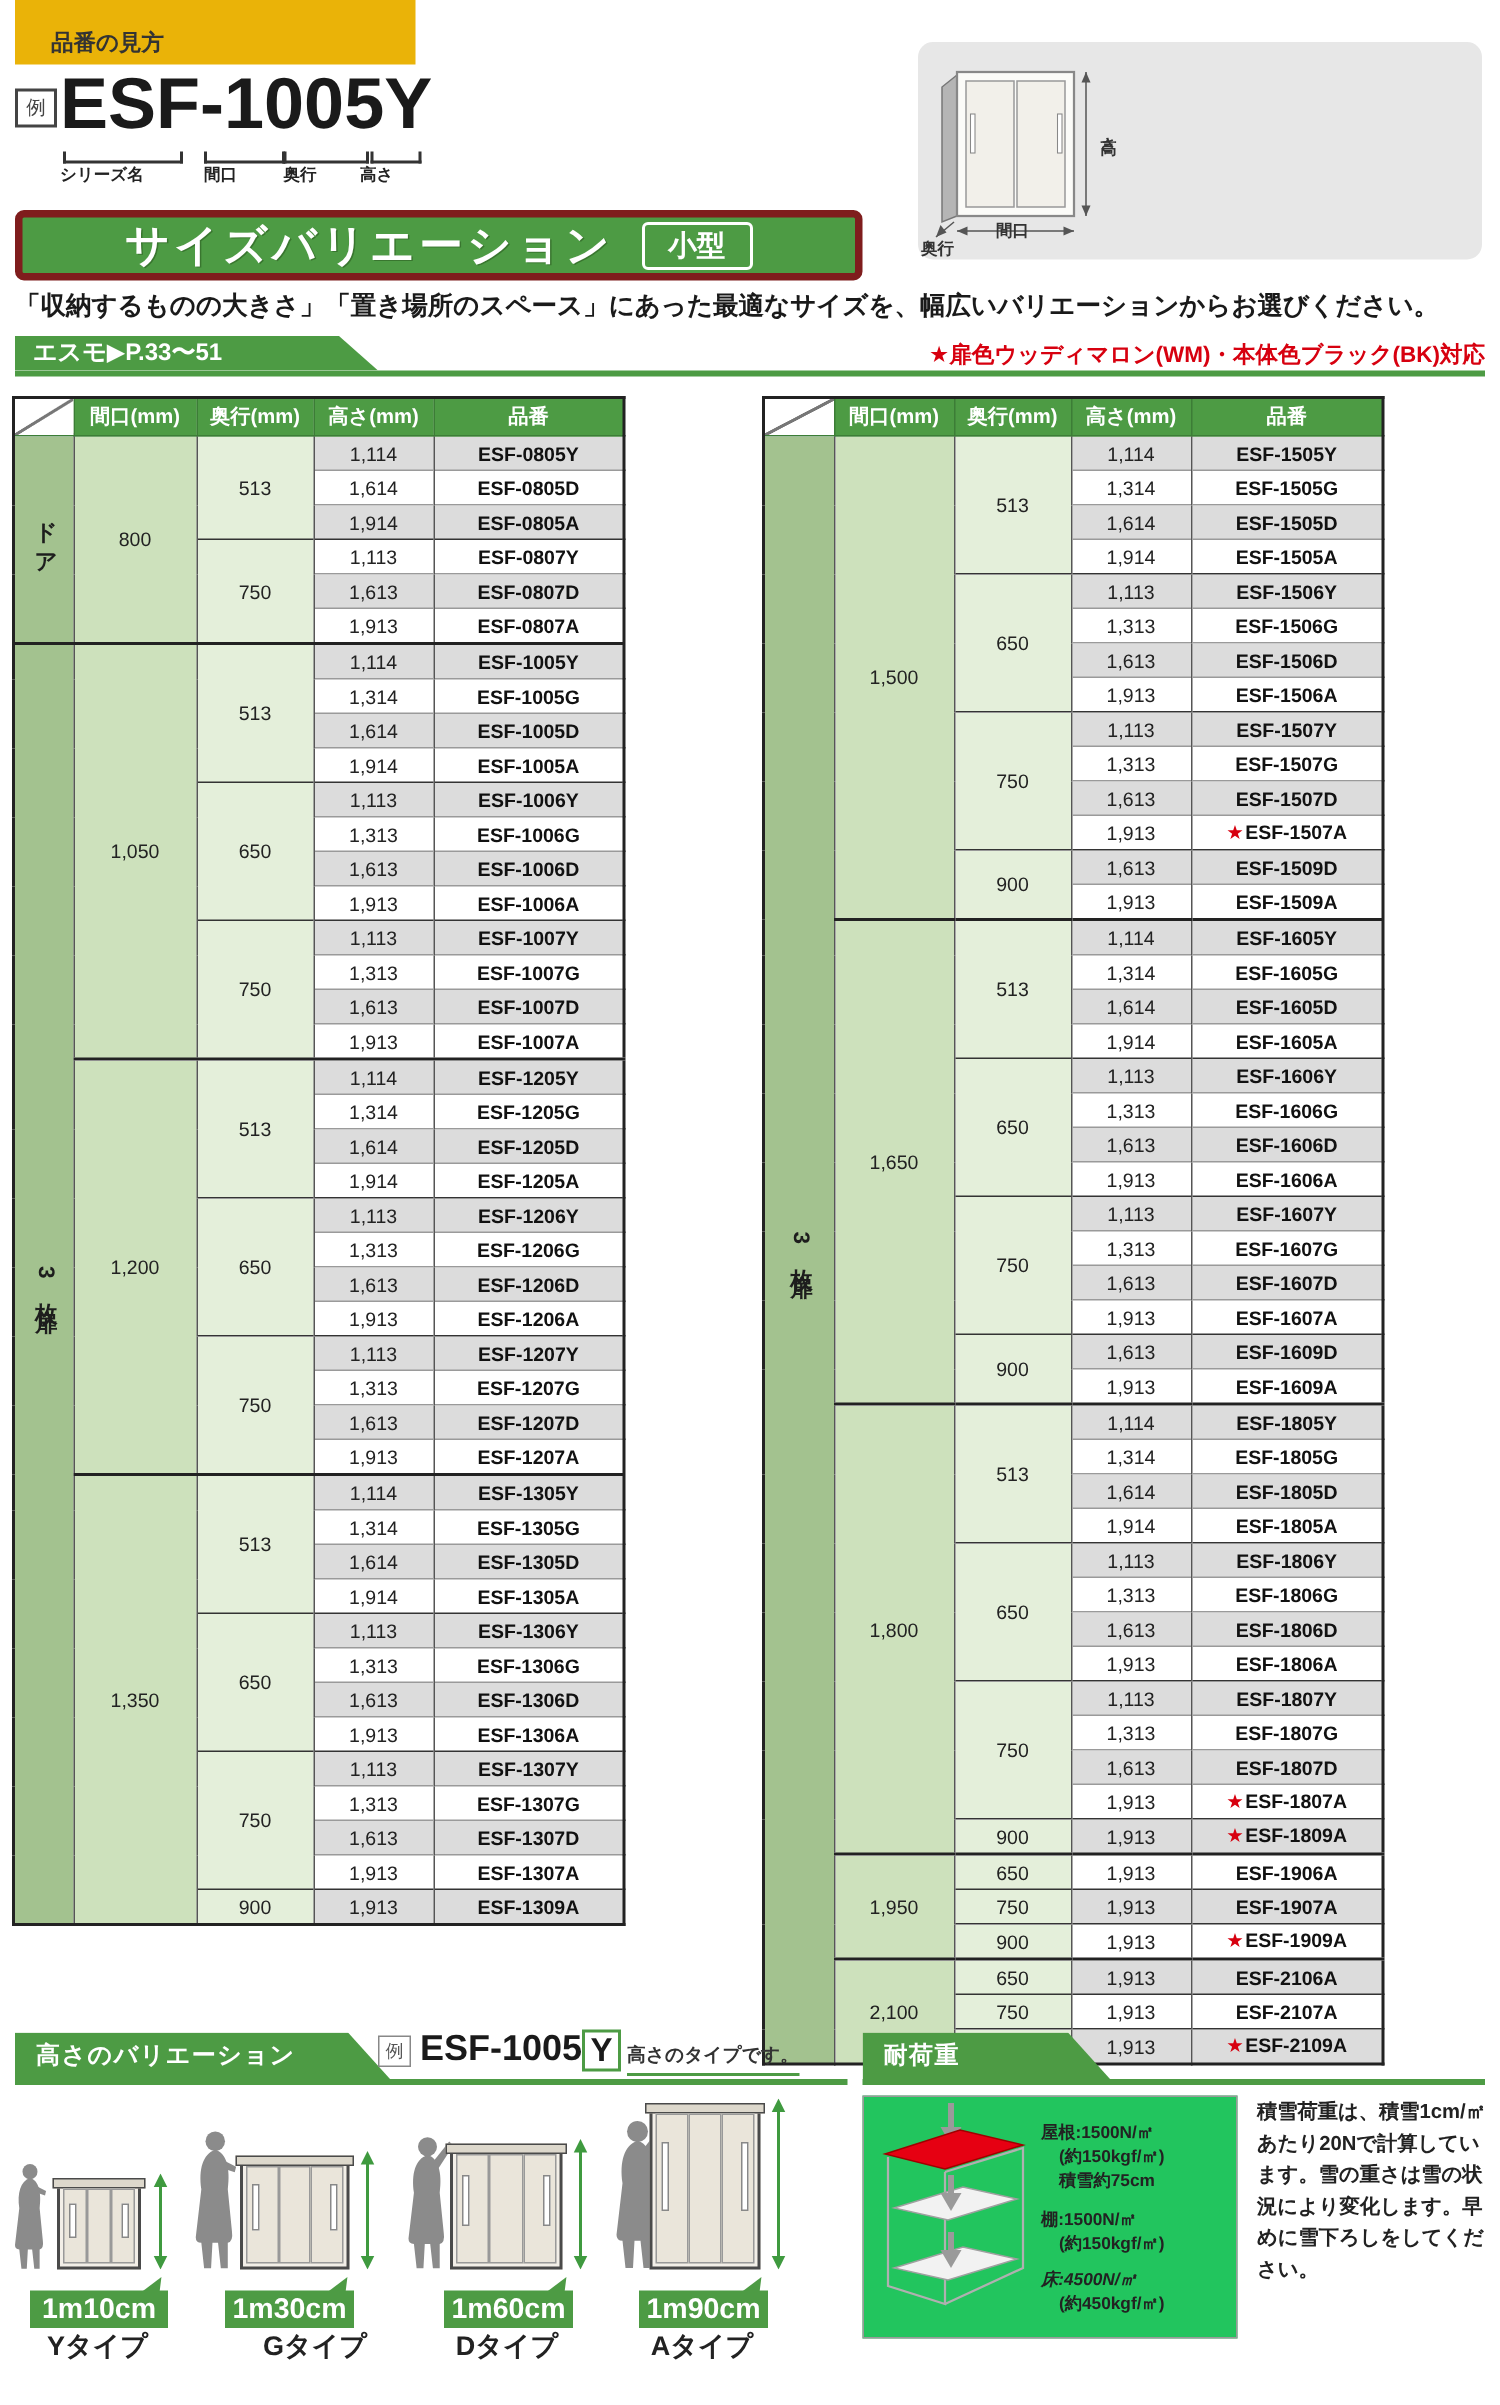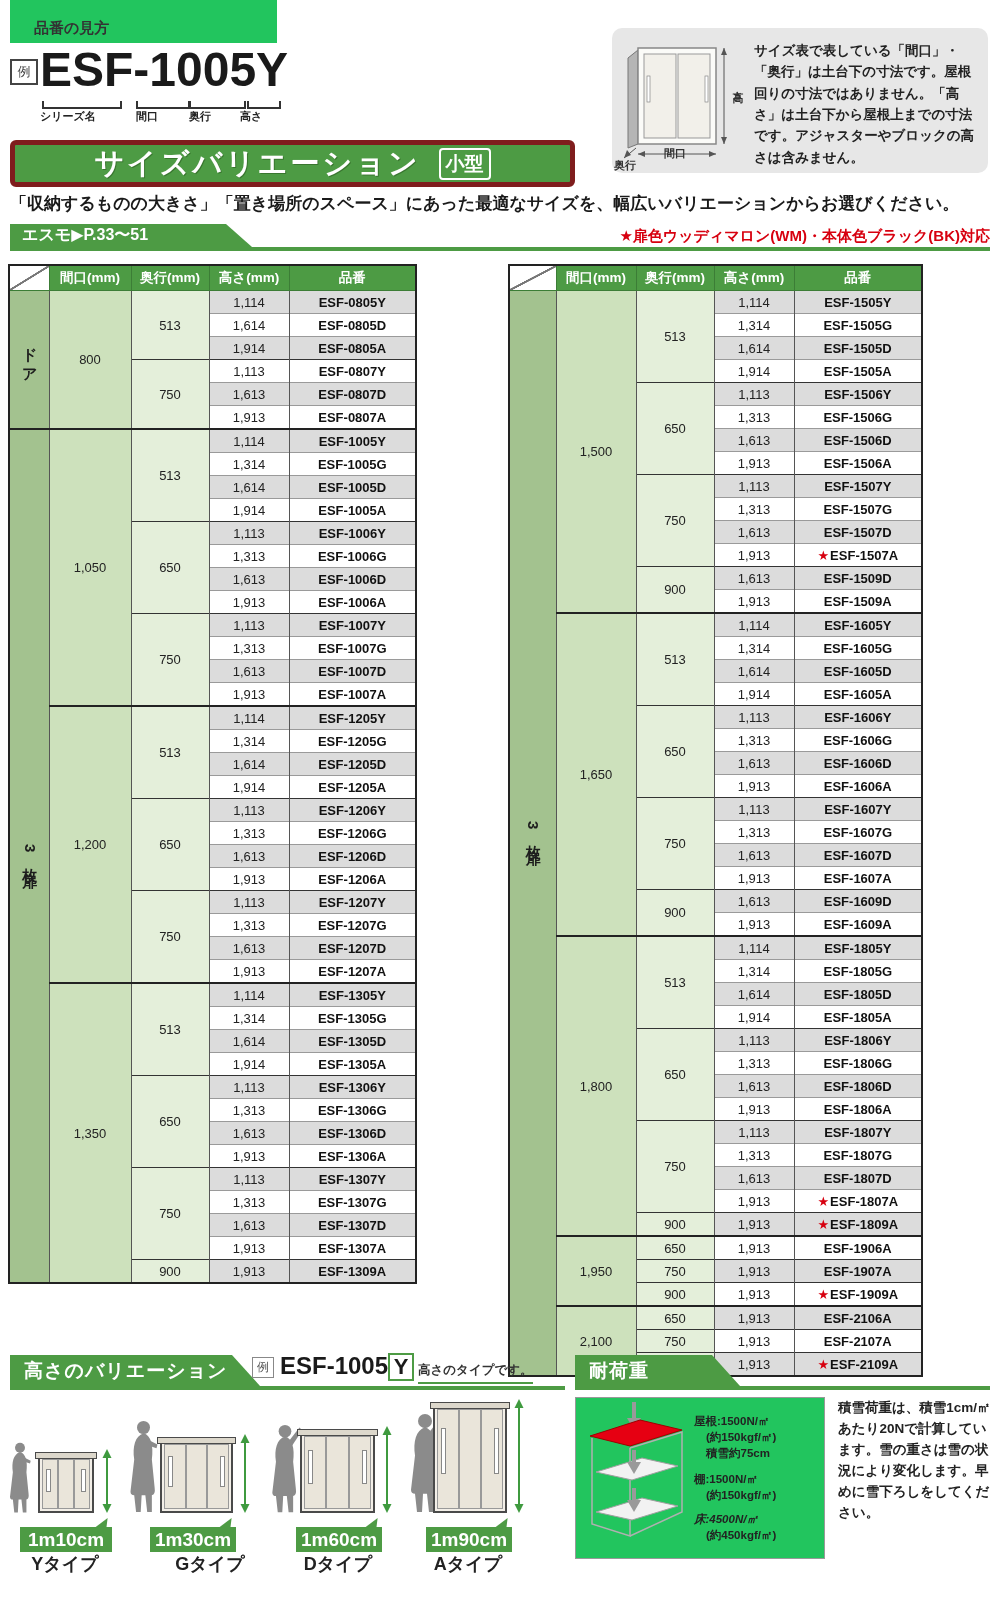--- a/index.html
+++ b/index.html
@@ -1,20 +1,20 @@
 <!DOCTYPE html>
 <html><head>
 <meta charset="utf-8">
 <style>
   html,body{margin:0;padding:0;background:#fff;}
   body{font-family:"Liberation Sans","DejaVu Sans",sans-serif;color:#222;}
   .page{position:relative;width:1000px;height:1603px;background:#fff;overflow:hidden;}
 
   
-  .tab{position:absolute;left:10px;top:0;width:267px;height:43px;background:#22c55e;
+  .tab{position:absolute;left:10px;top:0;width:267px;height:43px;background:#eab308;
        display:flex;align-items:flex-end;padding:0 16px 5px 24px;box-sizing:border-box;
        font-size:15px;font-weight:bold;color:#333;}
 
   
   .rei-box{position:absolute;left:10px;top:59px;width:24px;height:22px;border:2px solid #444;
        display:flex;align-items:center;justify-content:center;font-size:13px;color:#444;background:#fff;}
   .code-big{position:absolute;left:40px;top:42px;font-size:48px;font-weight:800;letter-spacing:0px;color:#1a1a1a;}
   .brk{position:absolute;height:6px;border-bottom:2px solid #333;border-left:2px solid #333;border-right:2px solid #333;top:101px;}
   .brk-label{position:absolute;top:109px;font-size:11px;font-weight:bold;color:#222;}
 
@@ -22,21 +22,21 @@
   .info-box{position:absolute;left:612px;top:28px;width:376px;height:145px;background:#e7e7e7;border-radius:10px;}
   .info-text{position:absolute;left:142px;top:12px;width:224px;font-size:13.5px;font-weight:600;line-height:1.58;color:#222;}
   .info-shed{position:absolute;left:8px;top:8px;}
   .dlab{position:absolute;font-size:11px;font-weight:bold;color:#333;}
 
   
   .banner-main{position:absolute;left:10px;top:140px;width:565px;height:47px;background:#4d9b44;border-radius:6px;
        border:5px solid #7f1d1d;display:flex;align-items:center;justify-content:center;box-sizing:border-box;}
   .banner-main .t{color:#fff;font-size:29px;font-weight:bold;letter-spacing:3px;text-shadow:1px 1px 0 #39762f;}
   .badge-small{margin-left:18px;color:#fff;border:2px solid #fff;border-radius:4px;font-size:19px;font-weight:bold;
-       padding:1px 5px;}
+       padding:1px 16px;}
 
   .desc{position:absolute;left:10px;top:192px;width:985px;font-size:17px;font-weight:bold;color:#1a1a1a;}
 
   
   .esmo-bar{position:absolute;left:10px;top:224px;width:242px;height:23px;background:#4d9b44;
        clip-path:polygon(0 0,calc(100% - 26px) 0,100% 100%,0 100%);display:flex;align-items:center;
        padding-left:12px;box-sizing:border-box;color:#fff;font-size:16px;font-weight:bold;}
   .esmo-line{position:absolute;left:10px;top:247px;width:980px;height:4px;background:#4d9b44;}
   .red-note{position:absolute;right:10px;top:227px;font-size:15px;font-weight:bold;color:#d7000f;}
 
@@ -58,21 +58,21 @@
   tr.odd td.hgt,tr.odd td.code{background:#fff;}
   td.hgt{color:#222;}
   td.code{font-size:15px;font-weight:800;color:#111;}
   td.hgt,td.code{border-top:1px solid #9a9a9a;}
   tr.dsep td{border-top:1px solid #333;}
   tr.wsep td{border-top:2px solid #222;}
   .star{color:#d7000f;margin-right:1px;font-size:13px;}
 
   
   .banner-sm{position:absolute;height:31px;background:#4d9b44;display:flex;align-items:center;
-       padding-left:14px;box-sizing:border-box;color:#fff;font-size:19px;font-weight:bold;letter-spacing:1px;
+       padding-left:14px;box-sizing:border-box;color:#fff;font-size:16px;font-weight:bold;letter-spacing:1px;
        clip-path:polygon(0 0,calc(100% - 28px) 0,100% 100%,0 100%);}
   #banner-height{left:10px;top:1355px;width:250px;}
   #banner-load{left:575px;top:1355px;width:165px;}
   .uline{position:absolute;height:4px;background:#4d9b44;top:1386px;}
   #uline-l{left:10px;width:555px;}
   #uline-r{left:575px;width:415px;}
 
   
   .hx-rei{position:absolute;left:252px;top:1357px;width:20px;height:19px;border:1.5px solid #888;color:#555;
        display:flex;align-items:center;justify-content:center;font-size:12px;background:#fff;}
@@ -135,21 +135,20 @@
       <path d="M104 108 L101 101 L107 101 Z" fill="#555"></path>
       <line x1="18" y1="118" x2="96" y2="118" stroke="#555" stroke-width="1"></line>
       <path d="M18 118 L25 115 L25 121 Z" fill="#555"></path>
       <path d="M96 118 L89 115 L89 121 Z" fill="#555"></path>
       <line x1="4" y1="122" x2="16" y2="112" stroke="#555" stroke-width="1"></line>
       <path d="M4 122 L11 119 L7 114 Z" fill="#555"></path>
     </svg>
     <span class="dlab" style="left:118px;top:55px;writing-mode:vertical-rl;">高さ</span>
     <span class="dlab" style="left:52px;top:118px;">間口</span>
     <span class="dlab" style="left:2px;top:130px;">奥行</span>
-    <div class="info-text">サイズ表で表している「間口」・「奥行」は土台下の寸法です。屋根回りの寸法ではありません。「高さ」は土台下から屋根上までの寸法です。アジャスターやブロックの高さは含みません。</div>
   </div>
 
   <div class="banner-main">
     <span class="t">サイズバリエーション</span>
     <span class="badge-small">小型</span>
   </div>
 
   <div class="desc">「収納するものの大きさ」「置き場所のスペース」にあった最適なサイズを、幅広いバリエーションからお選びください。</div>
 
   <div class="esmo-bar">

